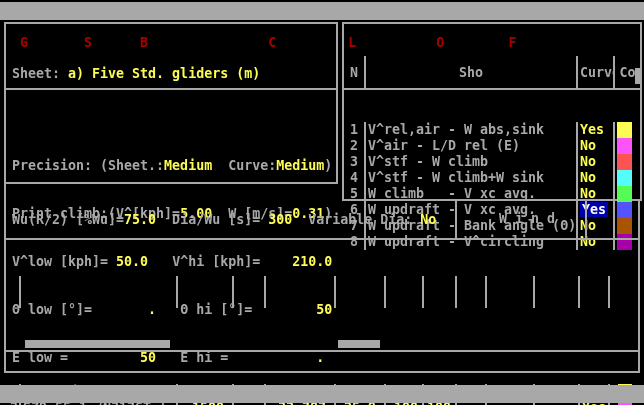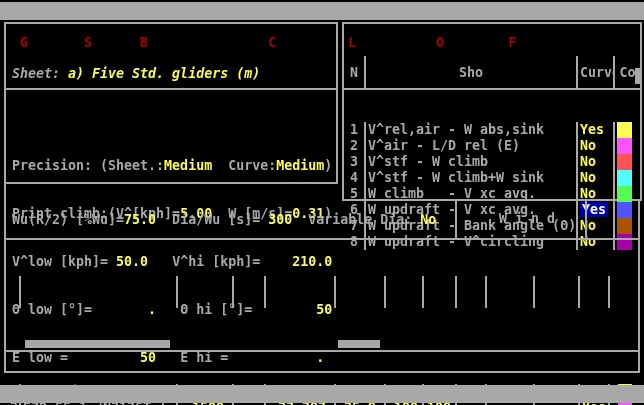--- a/index.html
+++ b/index.html
@@ -8,21 +8,21 @@
     color:#A8A8A8;}
   .screen *{box-sizing:border-box;white-space:pre;}
   .c-w{color:#A8A8A8}.c-y{color:#FCFC54}.c-r{color:#A80000}
   .hl{background:#0000A8;color:#FFF;padding:0 2px;}
   
   .menubar{position:absolute;left:0;top:2px;width:644px;height:18px;background:#A8A8A8;color:#000;}
   .menu-items{display:flex;gap:16px;padding-left:20px;line-height:18px;}
   .menu-item{cursor:default;}
   
   .left-panel{position:absolute;left:4px;top:22px;width:334px;height:162px;border:2px solid #A8A8A8;}
-  .panel-title{height:34px;padding:10px 0 0 6px;border-bottom:2px solid #A8A8A8;font-style:italic;}
+  .panel-title{height:34px;padding:10px 0 0 6px;border-bottom:2px solid #A8A8A8;}
   .settings{padding:4px 0 0 6px;}
   .segline{height:16px;}
   
   .curve-panel{position:absolute;left:342px;top:22px;width:300px;height:179px;border:2px solid #A8A8A8;}
   .curve-grid{display:grid;grid-template-columns:22px 212px 37px 25px;}
   .cp-head{height:34px;border-bottom:2px solid #A8A8A8;}
   .cp-head .cc{padding-top:9px;}
   .cp-rows{grid-auto-rows:16px;}
   .cc{overflow:hidden;}
   .cc.b{border-right:2px solid #A8A8A8;}

